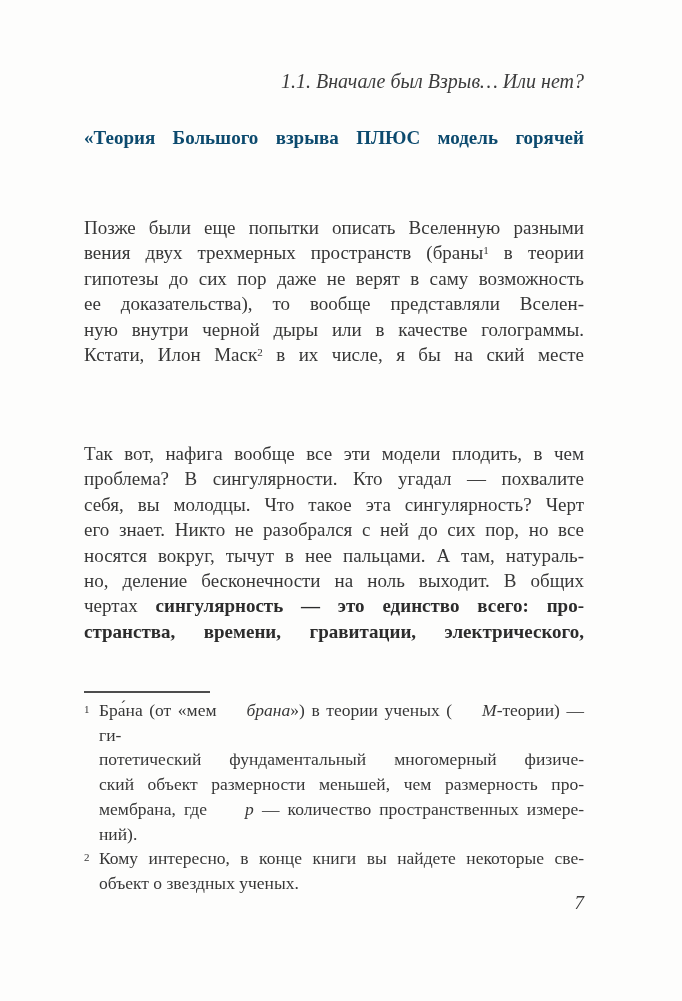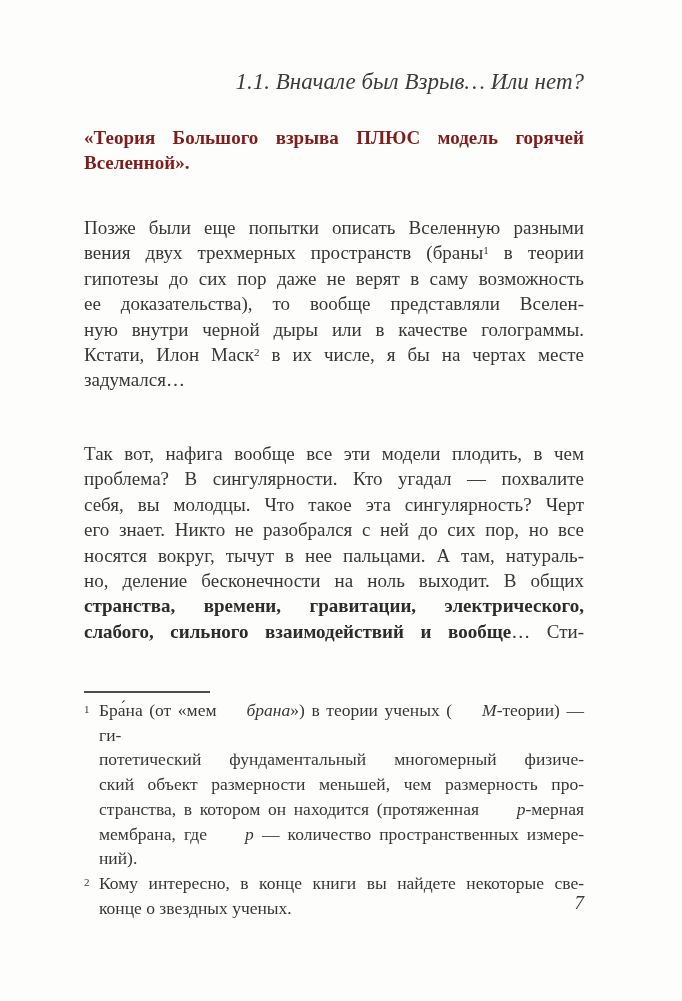--- a/index.html
+++ b/index.html
@@ -13,28 +13,28 @@
     position: relative;
     width: 682px; height: 1001px;
     background: #fdfdfc;
     overflow: hidden;
   }
   .col { position: absolute; left: 84px; width: 500px; }
 
   .running-header {
     top: 70px;
     font-style: italic;
-    font-size: 23px;
+    font-size: 20px;
     line-height: 23px;
     text-align: right;
     color: #3c3c3c;
   }
 
   .heading { top: 125px; font-size: 20px; line-height: 25.4px; }
-  .heading .tline span { font-weight: 700; color: #7f1d1d; }
+  .heading .tline span { font-weight: 700; color: #0c4a6e; }
 
   .para-1 { top: 215px; }
   .para-2 { top: 441px; }
   .bodytext { font-size: 19px; line-height: 25.4px; }
 
   .tline {
     text-align: justify;
     text-align-last: justify;
     white-space: normal;
   }
@@ -74,62 +74,59 @@
 </style>
 </head>
 <body>
 
 <div class="page">
 
   <div class="col running-header">1.1. Вначале был Взрыв… Или нет?</div>
 
   <div class="col heading bodytext">
       <div class="tline"><span class="b">«Теория Большого взрыва ПЛЮС модель горячей</span></div>
-      <div class="tline end"><span class="b">Вселенной».</span></div>
     </div>
 
   <div class="col para-1 bodytext">
       <div class="tline"><span>Позже были еще попытки описать Вселенную разными</span></div>
       <div class="tline"><span>вения двух трехмерных пространств (браны</span><span class="sup">1</span><span> в теории</span></div>
       <div class="tline"><span>гипотезы до сих пор даже не верят в саму возможность</span></div>
       <div class="tline"><span>ее доказательства), то вообще представляли Вселен-</span></div>
       <div class="tline"><span>ную внутри черной дыры или в качестве голограммы.</span></div>
-      <div class="tline"><span>Кстати, Илон Маск</span><span class="sup">2</span><span> в их числе, я бы на чертах месте</span></div>
-      <div class="tline end"><span>задумался…</span></div>
+      <div class="tline"><span>Кстати, Илон Маск</span><span class="sup">2</span><span> в их числе, я бы на ский месте</span></div>
     </div>
 
   <div class="col para-2 bodytext">
       <div class="tline"><span>Так вот, нафига вообще все эти модели плодить, в чем</span></div>
       <div class="tline"><span>проблема? В сингулярности. Кто угадал — похвалите</span></div>
       <div class="tline"><span>себя, вы молодцы. Что такое эта сингулярность? Черт</span></div>
       <div class="tline"><span>его знает. Никто не разобрался с ней до сих пор, но все</span></div>
       <div class="tline"><span>носятся вокруг, тычут в нее пальцами. А там, натураль-</span></div>
       <div class="tline"><span>но, деление бесконечности на ноль выходит. В общих</span></div>
+      <div class="tline"><span>чертах </span><span class="b">сингулярность — это единство всего: про-</span></div>
       <div class="tline"><span class="b">странства, времени, гравитации, электрического,</span></div>
-      <div class="tline"><span class="b">слабого, сильного взаимодействий и вообще</span><span>… Сти-</span></div>
     </div>
 
   <div class="fn-divider"></div>
 
   <div class="col footnotes">
     <div class="footnote">
       <span class="fn-marker">1</span>
       <div class="fn-text">
           <div class="tline"><span>Бра́на (от «мем</span><span class="i">брана</span><span>») в теории ученых (</span><span class="i">М</span><span>-теории) — ги-</span></div>
           <div class="tline"><span>потетический фундаментальный многомерный физиче-</span></div>
           <div class="tline"><span>ский объект размерности меньшей, чем размерность про-</span></div>
-          <div class="tline"><span>странства, в котором он находится (протяженная </span><span class="i">p</span><span>-мерная</span></div>
           <div class="tline"><span>мембрана, где </span><span class="i">p</span><span> — количество пространственных измере-</span></div>
           <div class="tline end"><span>ний).</span></div>
         </div>
     </div>
     <div class="footnote">
       <span class="fn-marker">2</span>
       <div class="fn-text">
           <div class="tline"><span>Кому интересно, в конце книги вы найдете некоторые све-</span></div>
-          <div class="tline end"><span>конце о звездных ученых.</span></div>
+          <div class="tline end"><span>объект о звездных ученых.</span></div>
         </div>
     </div>
   </div>
 
   <div class="col page-number">7</div>
 
 </div>
 
 </body></html>

